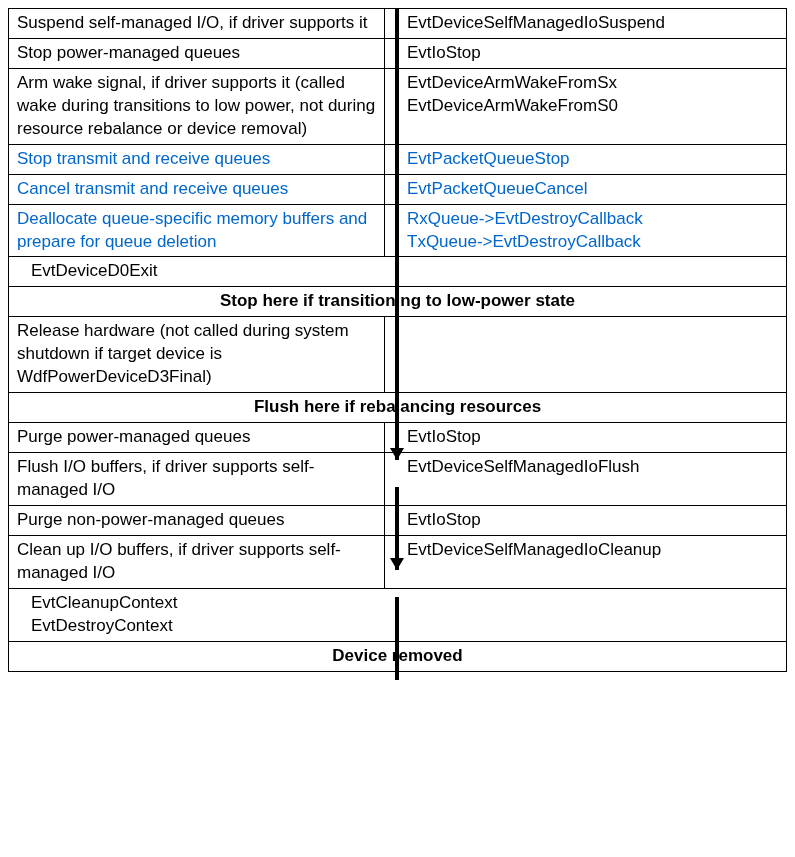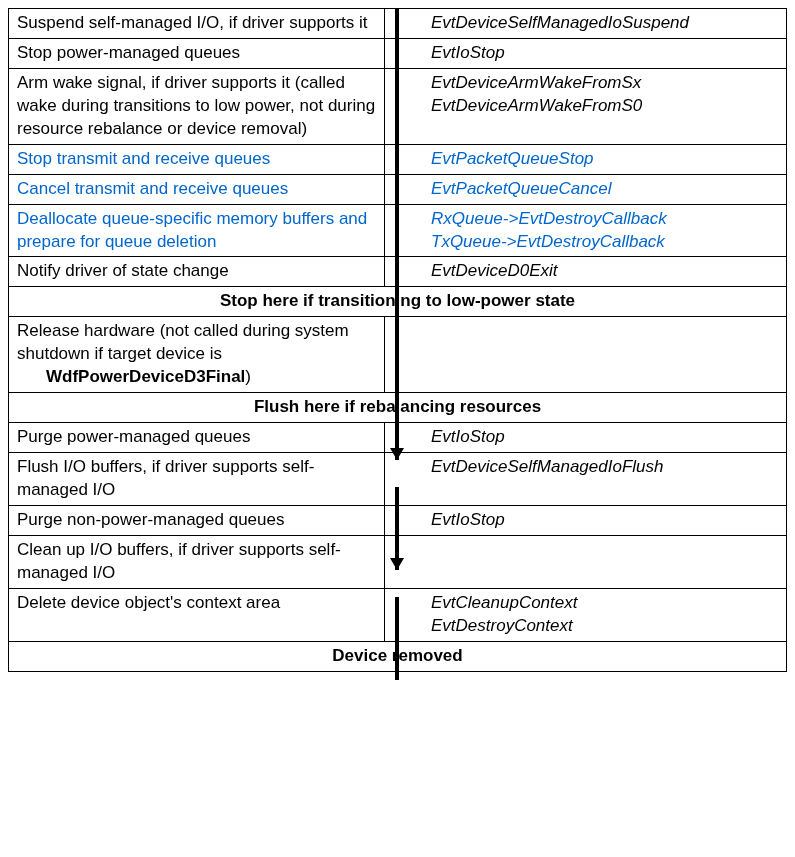--- a/index.html
+++ b/index.html
@@ -13,45 +13,43 @@
       position: relative;
     }
     .table {
       border: 1px solid #000;
       border-collapse: collapse;
       width: 779px;
     }
     .row {
       display: flex;
       border-bottom: 1px solid #000;
-      gap: 24px;
     }
     .row:last-child { border-bottom: none; }
     .cell-left {
       width: 376px;
       border-right: 1px solid #000;
       padding: 3px 8px;
       line-height: 1.35;
     }
     .cell-right {
       flex: 1;
       padding: 3px 16px 3px 22px;
-      font-style: italic;
       line-height: 1.35;
     }
     .cell-full {
       width: 100%;
       text-align: center;
       font-weight: bold;
       padding: 3px 8px;
       line-height: 1.35;
     }
     .link { color: #0066CC; }
     .cell-right.link { color: #0066CC; }
-    .bold-inline { font-weight: bold; margin-left: 29px; }
+    .bold-inline { font-weight: normal; }
     .arrow-svg {
       position: absolute;
       left: 390px;
       top: 8px;
       pointer-events: none;
     }
   </style>
 </head>
 <body>
 
@@ -74,21 +72,20 @@
     </div>
     <div class="row">
       <div class="cell-left link">Cancel transmit and receive queues</div>
       <div class="cell-right link">EvtPacketQueueCancel</div>
     </div>
     <div class="row">
       <div class="cell-left link">Deallocate queue-specific memory buffers and prepare for queue deletion</div>
       <div class="cell-right link">RxQueue-&gt;EvtDestroyCallback<br>TxQueue-&gt;EvtDestroyCallback</div>
     </div>
     <div class="row">
-      <div class="cell-left">Notify driver of state change</div>
       <div class="cell-right">EvtDeviceD0Exit</div>
     </div>
     <div class="row">
       <div class="cell-full">Stop here if transitioning to low-power state</div>
     </div>
     <div class="row">
       <div class="cell-left"><span>Release hardware (not called during system shutdown if target device is </span><span class="bold-inline">WdfPowerDeviceD3Final</span><span>)</span></div>
     </div>
     <div class="row">
       <div class="cell-full">Flush here if rebalancing resources</div>
@@ -100,23 +97,23 @@
     <div class="row">
       <div class="cell-left">Flush I/O buffers, if driver supports self-managed I/O</div>
       <div class="cell-right">EvtDeviceSelfManagedIoFlush</div>
     </div>
     <div class="row">
       <div class="cell-left">Purge non-power-managed queues</div>
       <div class="cell-right">EvtIoStop</div>
     </div>
     <div class="row">
       <div class="cell-left">Clean up I/O buffers, if driver supports self-managed I/O</div>
+      <div class="cell-right">EvtDeviceSelfManagedIoCleanup</div>
     </div>
     <div class="row">
-      <div class="cell-left">Delete device object's context area</div>
       <div class="cell-right">EvtCleanupContext<br>EvtDestroyContext</div>
     </div>
     <div class="row">
       <div class="cell-full">Device removed</div>
     </div>
   </div>
 
 <svg class="arrow-svg" id="arrows" width="20" height="840">
     <line x1="7" x2="7" y1="0" y2="452" stroke="#000" stroke-width="4"></line>
     <polygon points="0,440 14,440 7,452" fill="#000"></polygon>

